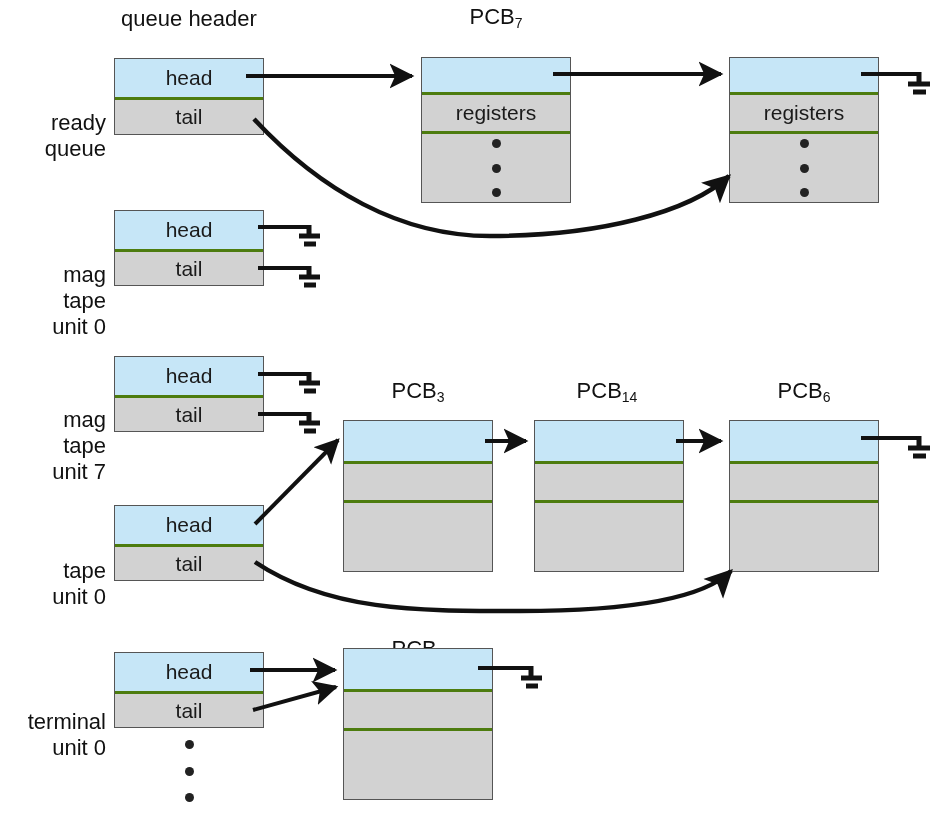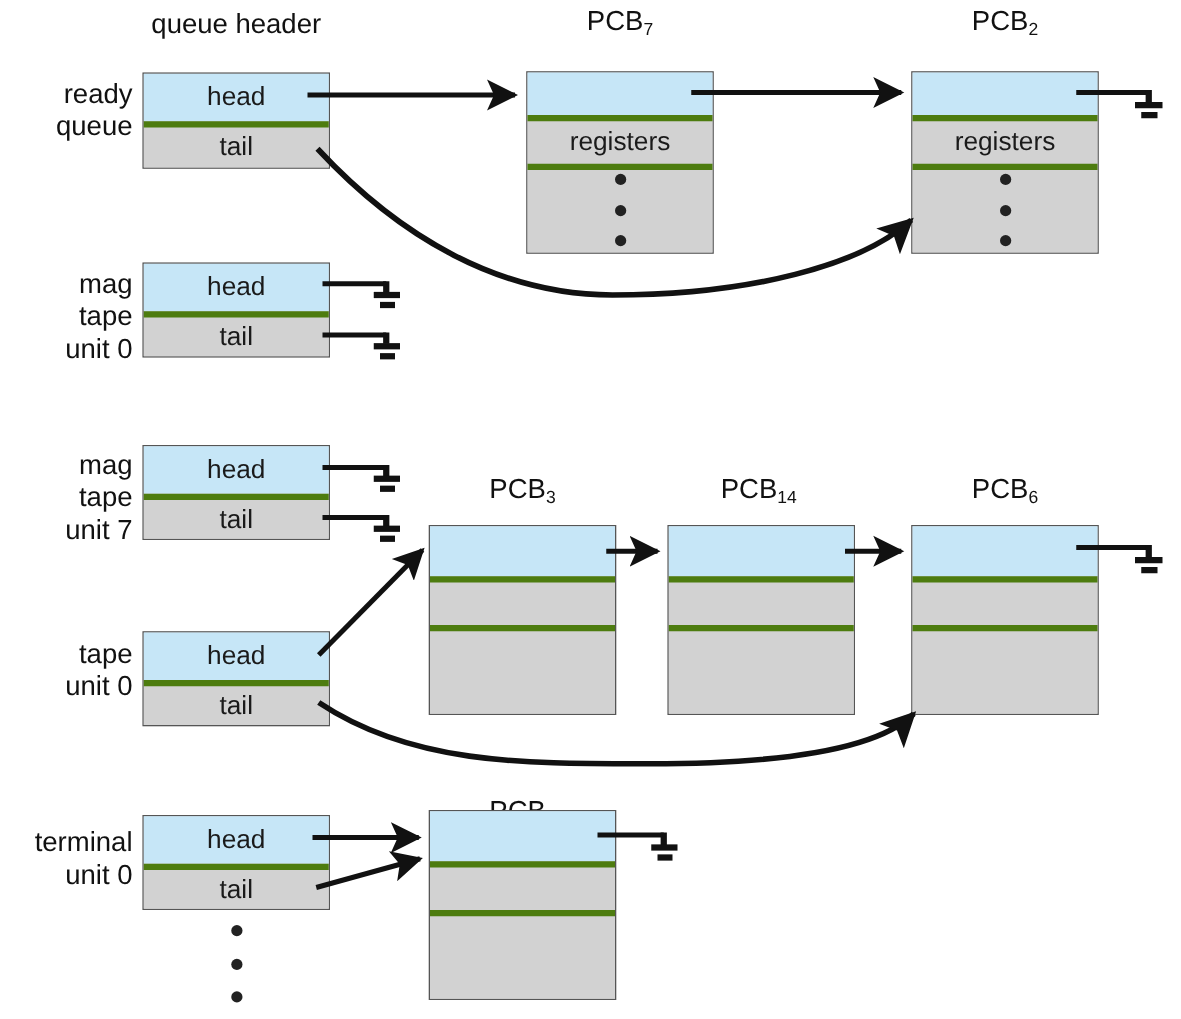--- a/index.html
+++ b/index.html
@@ -28,40 +28,41 @@
     right: 0;
     box-sizing: border-box;
     display: flex;
     align-items: center;
     justify-content: center;
     font-size: 21px;
     color: #1a1a1a;
   }
   .cell.blue { background: #c6e6f7; }
   .cell.gray { background: #d2d2d2; }
-  .cell.divider-top { border-top: 5px solid #4d7c0f; }
+  .cell.divider-top { border-top: 3px solid #4d7c0f; }
   .caption {
     position: absolute;
     font-size: 22px;
     color: #111111;
     white-space: nowrap;
   }
   .caption sub {
     font-size: 14px;
     vertical-align: baseline;
     position: relative;
     top: 4px;
   }
   .side-label {
     position: absolute;
     font-size: 22px;
     color: #111111;
     text-align: right;
     line-height: 1.18;
     white-space: nowrap;
+    margin-top: 48px;
   }
   .vdots {
     position: absolute;
     display: flex;
     flex-direction: column;
     align-items: center;
     justify-content: space-between;
   }
   .vdots span {
     display: block;
@@ -99,23 +100,20 @@
 <div id="diagram">
 
   <div class="caption" style="left:114px; top:6px; width:150px; text-align:center;">
     <span>queue header</span>
   </div>
 
   <div class="caption" style="left:421px; top:4px; width:150px; text-align:center;">
     <span>PCB</span><sub>7</sub>
   </div>
 
-  <div class="caption" style="left:729px; top:4px; width:150px; text-align:center;">
-    <span>PCB</span><sub>2</sub>
-  </div>
 
   <div class="caption" style="left:343px; top:378px; width:150px; text-align:center;">
     <span>PCB</span><sub>3</sub>
   </div>
 
   <div class="caption" style="left:532px; top:378px; width:150px; text-align:center;">
     <span>PCB</span><sub>14</sub>
   </div>
 
   <div class="caption" style="left:729px; top:378px; width:150px; text-align:center;">

